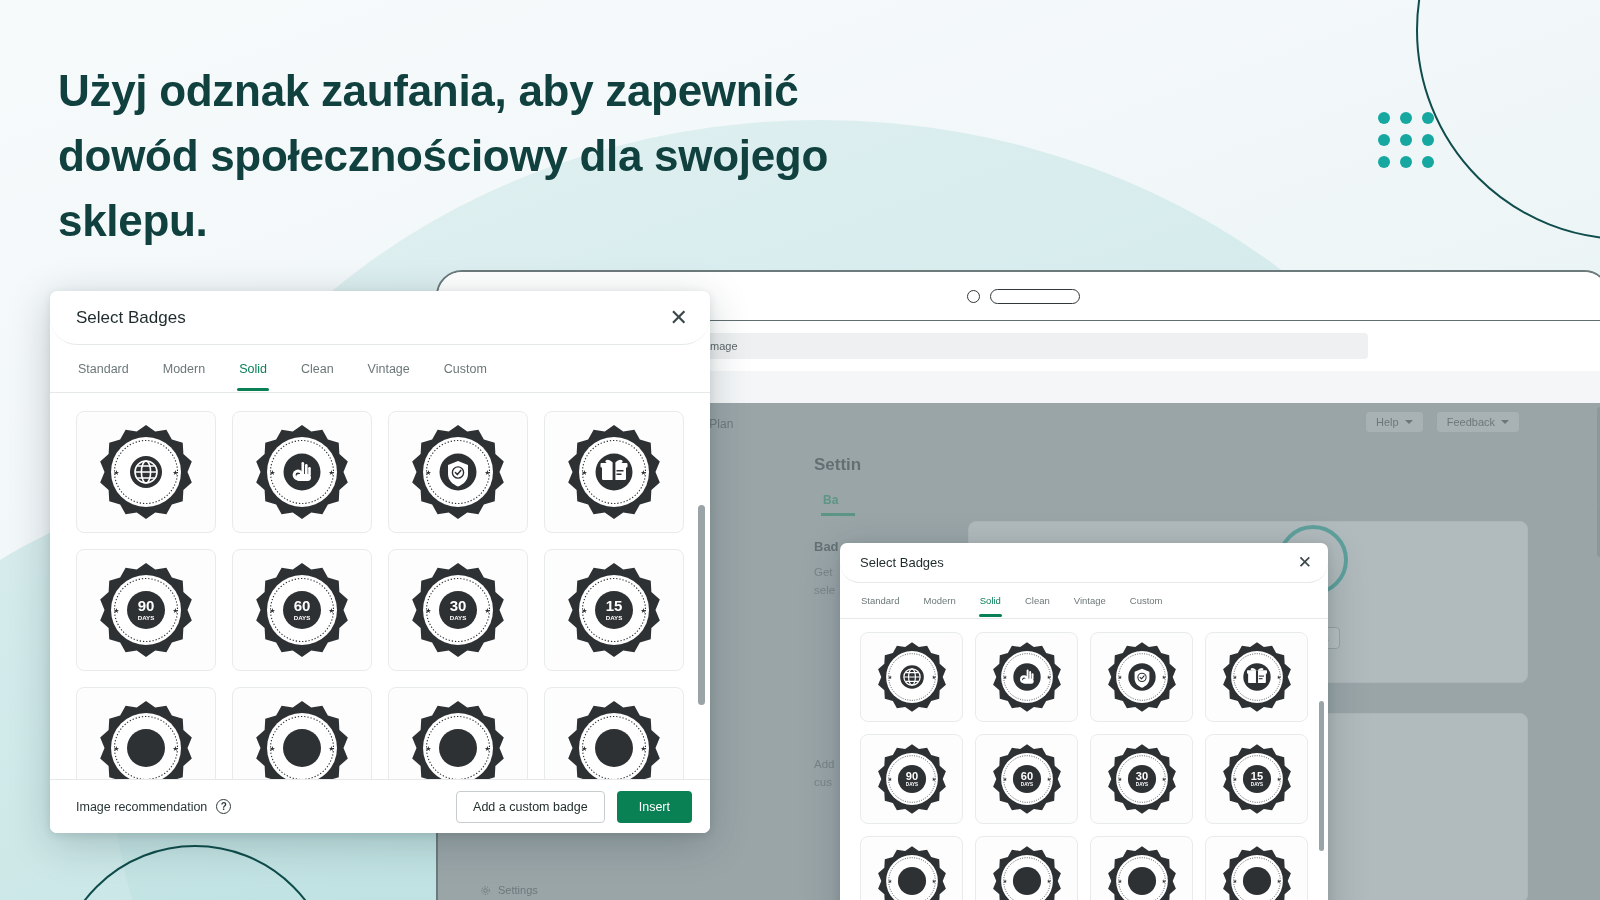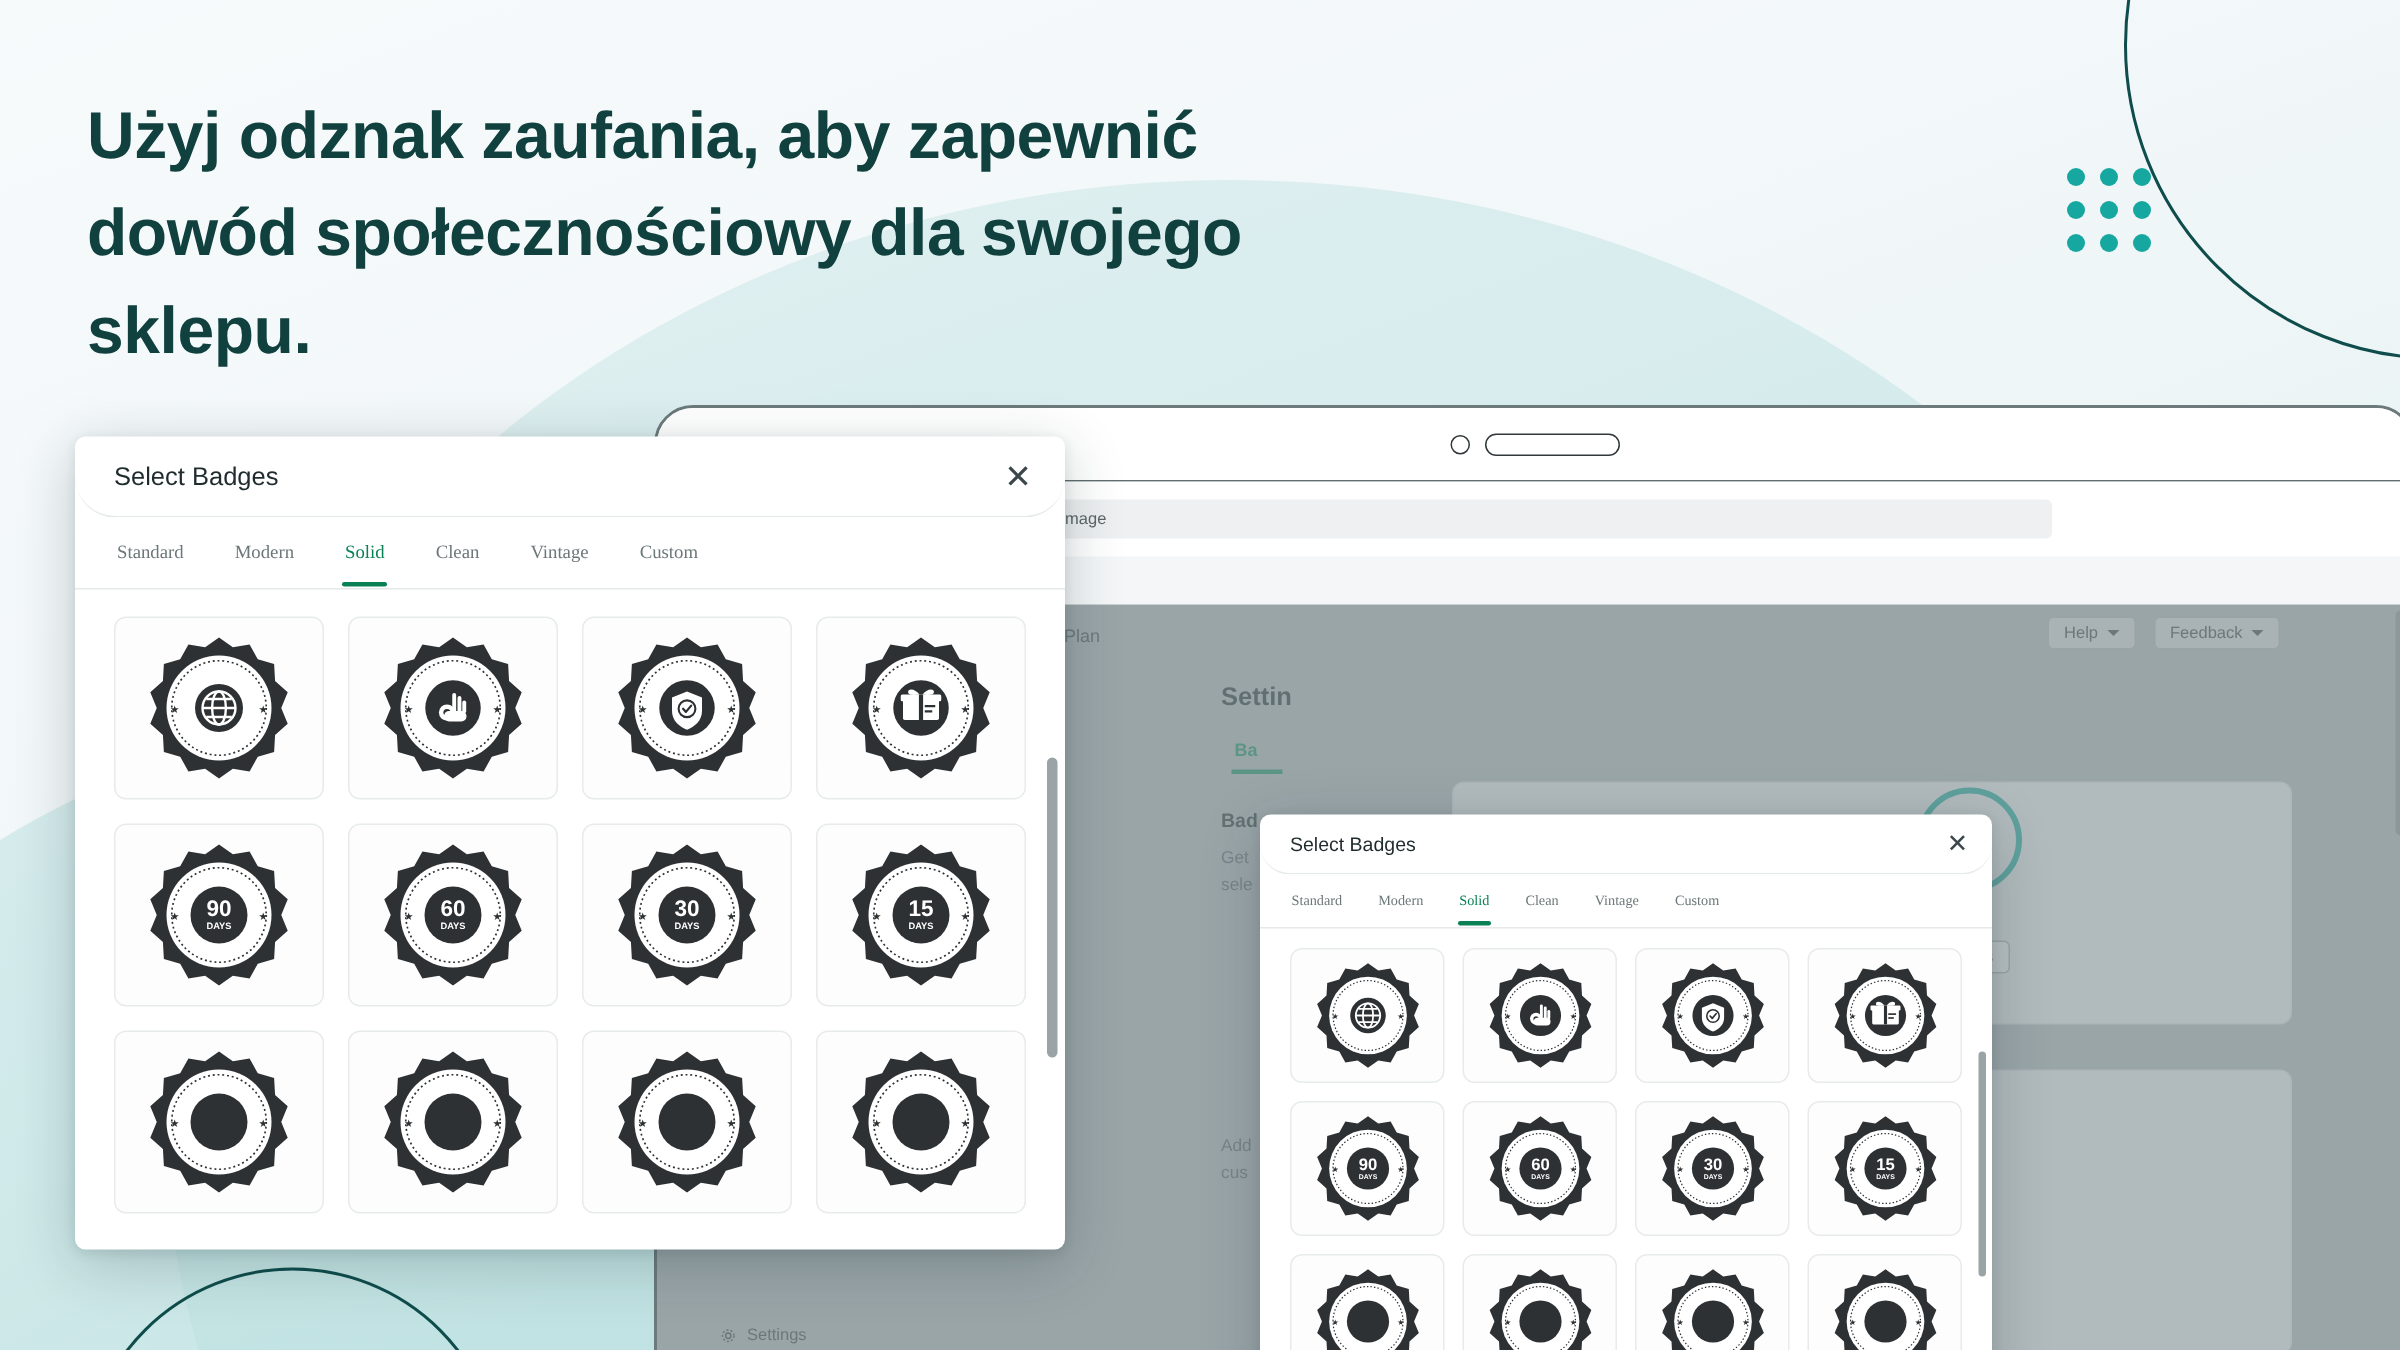--- a/index.html
+++ b/index.html
@@ -188,21 +188,20 @@
     display: flex; align-items: center; justify-content: space-between;
     flex: 0 0 auto;
     border-bottom: 1px solid #e6e9ea;
     border-radius: 27px;
   }
   .modal-title { color: #1f2b2d; font-weight: 400; }
   .close-x { cursor: pointer; color: #3b474a; line-height: 1; }
   .tabs {
     display: flex; flex: 0 0 auto;
     border-bottom: 1px solid #e6e9ea;
-    font-family: Liberation Serif, serif;
   }
   .tab {
     color: #6c7779;
     position: relative;
     cursor: pointer;
     white-space: nowrap;
   }
   .tab.active { color: #0a8055; }
   .tab.active::after {
     content: ""; position: absolute; left: 0; right: 0; bottom: -1px;
@@ -1139,13 +1138,22 @@
               <text x="74.02" y="38.80" font-size="6.4" fill="#fff" font-family="'Liberation Sans',sans-serif" font-weight="700" text-anchor="middle" dominant-baseline="middle" transform="rotate(425.0 74.02 38.80)">E</text>
             </g>
     <text x="20.5" y="51.5" font-size="7" fill="#2e3133" text-anchor="middle" dominant-baseline="middle">★</text>
                  <text x="79.5" y="51.5" font-size="7" fill="#2e3133" text-anchor="middle" dominant-baseline="middle">★</text>
 
   </svg>
         </div>
       </div>
     <div class="modal-scrollbar"></div>
   </div>
+  <div class="modal-foot">
+    <span class="foot-left">
+      <span>Image recommendation</span>
+      <span class="help-circle">?</span>
+    </span>
+    <span class="foot-spacer"></span>
+    <button class="btn-outline">Add a custom badge</button>
+    <button class="btn-primary">Insert</button>
+  </div>
 </div>
 
 </body></html>

